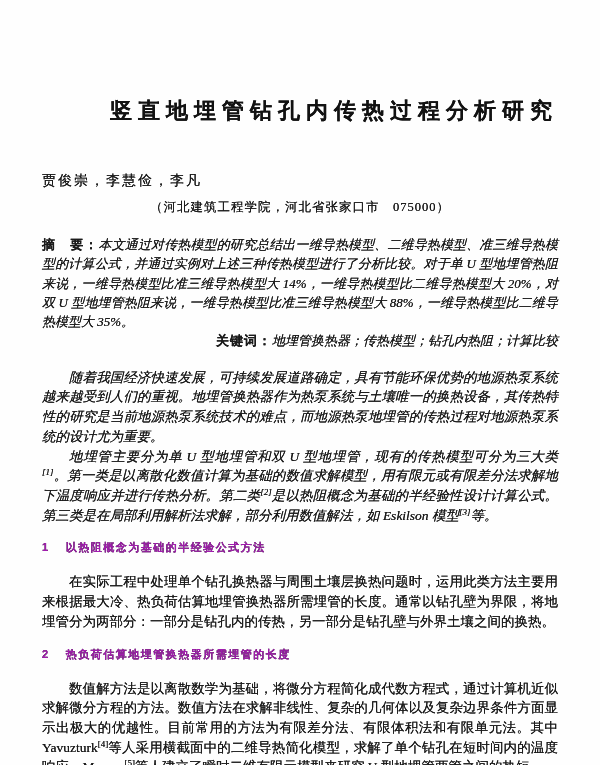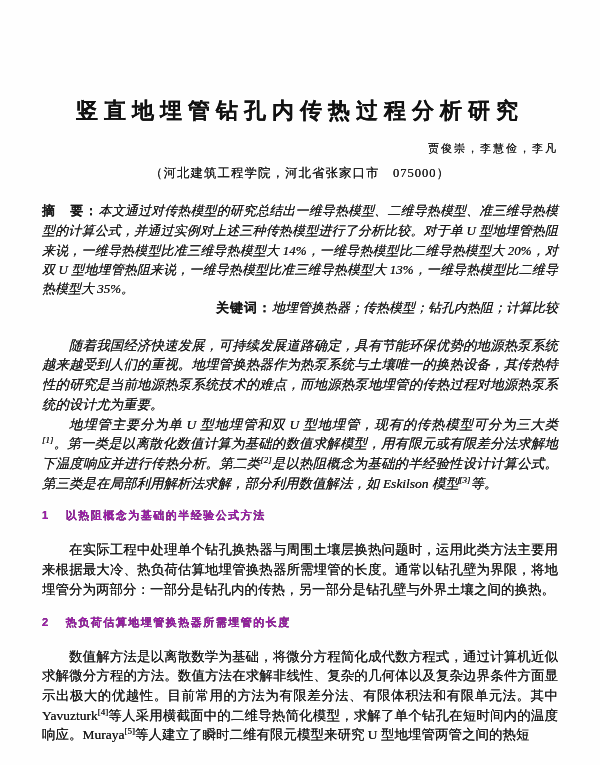--- a/index.html
+++ b/index.html
@@ -16,33 +16,33 @@
     color: #1b1b1b;
     font-family: "Liberation Serif", "DejaVu Serif", serif;
     overflow: hidden;
     box-sizing: border-box;
     padding: 0 42px;
   }
   
   .title {
     margin: 0;
     padding-top: 96px;
-    text-align: center;
+    text-align: right;
     font-family: "Liberation Sans", "DejaVu Sans", sans-serif;
     font-size: 22px;
     font-weight: 700;
     letter-spacing: 6px;
     color: #121212;
     text-shadow: 0 0 0.6px #121212;
     white-space: nowrap;
   }
   .authors {
-    margin-top: 15px;
-    text-align: right;
-    font-size: 11px;
+    margin-top: 46px;
+    text-align: left;
+    font-size: 14px;
     letter-spacing: 2px;
     text-shadow: 0 0 0.4px #1b1b1b;
   }
   .affiliation {
     margin-top: 9px;
     text-align: center;
     font-size: 12.5px;
     letter-spacing: 1px;
     text-shadow: 0 0 0.4px #1b1b1b;
     font-family: Liberation Serif, serif;
@@ -53,21 +53,21 @@
   .abstract, .keywords {
     margin: 0;
     font-size: 13px;
     line-height: 19.3px;
     text-align: justify;
     font-style: italic;               
     text-shadow: 0 0 0.4px #1b1b1b;
   }
   .abstract b, .keywords b {
     font-style: normal;
-    font-family: Liberation Mono, monospace;
+    font-family: Liberation Serif, serif;
     font-weight: 700;
     letter-spacing: 1px;
   }
   .keywords { text-align: right; }
   .body-para {
     margin: 0;
     font-size: 13.5px;
     line-height: 19.7px;
     text-align: justify;
     text-indent: 2em;
@@ -97,21 +97,21 @@
 
 <div class="page">
 
   <h1 class="title">竖直地埋管钻孔内传热过程分析研究</h1>
 
   <div class="authors">贾俊崇，李慧俭，李凡</div>
 
   <div class="affiliation">（河北建筑工程学院，河北省张家口市　075000）</div>
 
   <div class="abstract-block">
-    <p class="abstract"><b>摘　要：</b><span>本文通过对传热模型的研究总结出一维导热模型、二维导热模型、准三维导热模型的计算公式，并通过实例对上述三种传热模型进行了分析比较。对于单 U 型地埋管热阻来说，一维导热模型比准三维导热模型大 14%，一维导热模型比二维导热模型大 20%，对双 U 型地埋管热阻来说，一维导热模型比准三维导热模型大 13%，一维导热模型比二维导热模型大 35%。</span></p>
+    <p class="abstract"><b>摘　要：</b><span>本文通过对传热模型的研究总结出一维导热模型、二维导热模型、准三维导热模型的计算公式，并通过实例对上述三种传热模型进行了分析比较。对于单 U 型地埋管热阻来说，一维导热模型比准三维导热模型大 14%，一维导热模型比二维导热模型大 20%，对双 U 型地埋管热阻来说，一维导热模型比准三维导热模型大 88%，一维导热模型比二维导热模型大 35%。</span></p>
     <p class="keywords"><b>关键词：</b><span>地埋管换热器；传热模型；钻孔内热阻；计算比较</span></p>
   </div>
 
   <div class="body-block">
     <p class="body-para">随着我国经济快速发展，可持续发展道路确定，具有节能环保优势的地源热泵系统越来越受到人们的重视。地埋管换热器作为热泵系统与土壤唯一的换热设备，其传热特性的研究是当前地源热泵系统技术的难点，而地源热泵地埋管的传热过程对地源热泵系统的设计尤为重要。</p>
     <p class="body-para">地埋管主要分为单 U 型地埋管和双 U 型地埋管，现有的传热模型可分为三大类<sup>[1]</sup>。第一类是以离散化数值计算为基础的数值求解模型，用有限元或有限差分法求解地下温度响应并进行传热分析。第二类<sup>[2]</sup>是以热阻概念为基础的半经验性设计计算公式。第三类是在局部利用解析法求解，部分利用数值解法，如 Eskilson 模型<sup>[3]</sup>等。</p>
   </div>
 
   <h2 class="section-heading"><span class="sec-num">1</span><span>以热阻概念为基础的半经验公式方法</span></h2>
 

